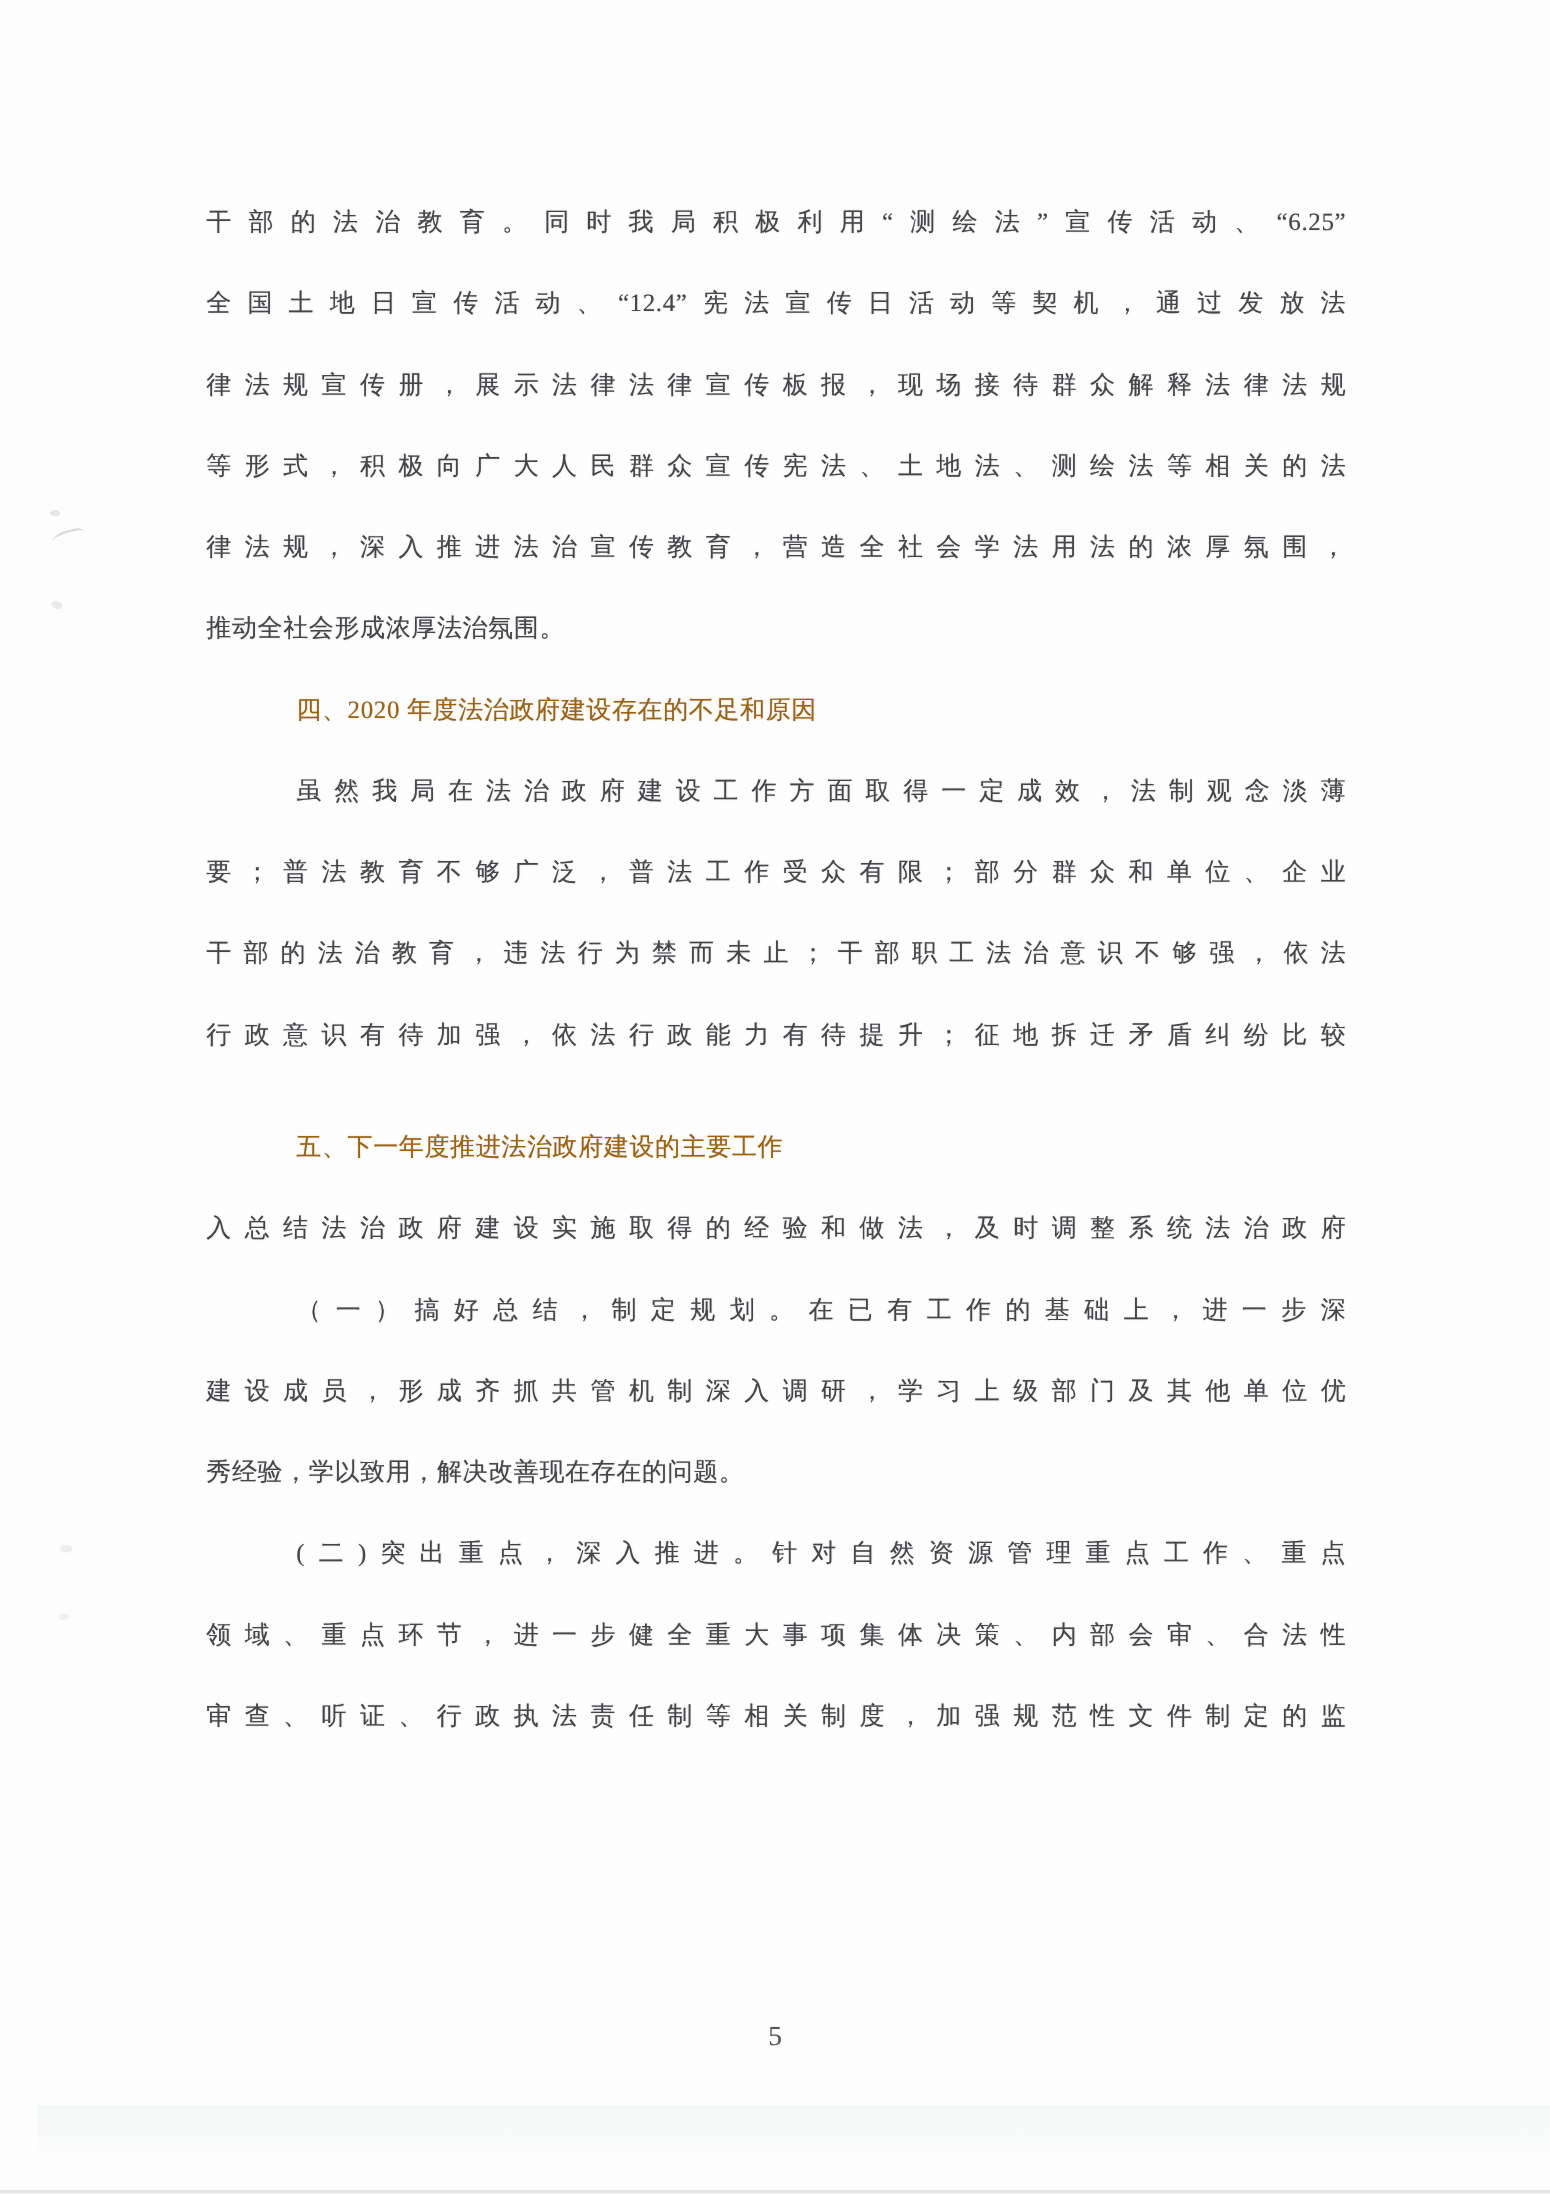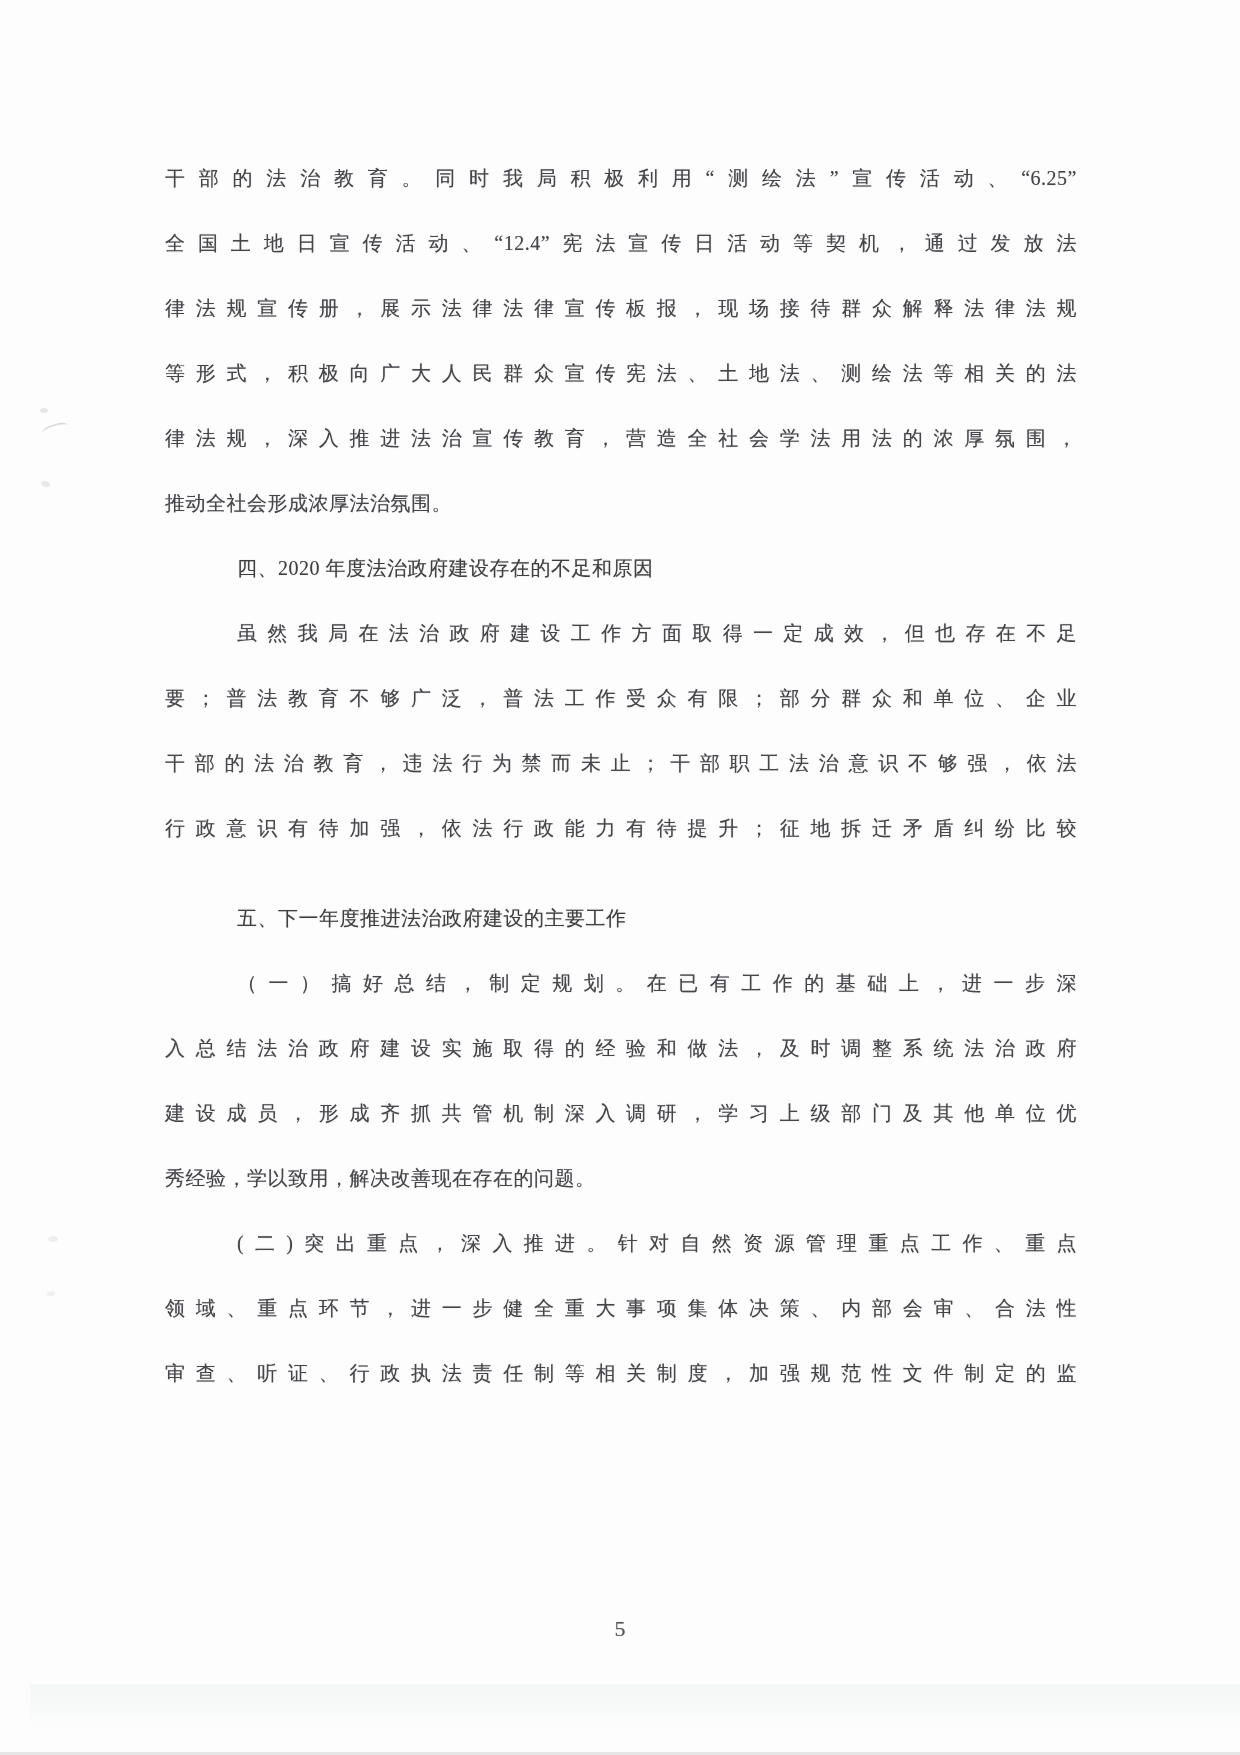--- a/index.html
+++ b/index.html
@@ -34,21 +34,21 @@
     white-space: normal;
     text-align: justify;
     text-align-last: justify;
     -moz-text-align-last: justify;
   }
   .line.indent {
     padding-left: 72px;
     box-sizing: border-box;
   }
   .heading-block .line {
-    color: #404040;
+    color: #a16207;
   }
   .page-number {
     position: absolute;
     left: 0;
     top: 1616px;
     width: 1240px;
     text-align: center;
     font-size: 22px;
     color: #55555b;
     text-shadow: 0 0 1px rgba(90,90,96,0.4);
@@ -91,32 +91,32 @@
         <div class="line fill">全国土地日宣传活动、“12.4”宪法宣传日活动等契机，通过发放法</div>
         <div class="line fill">律法规宣传册，展示法律法律宣传板报，现场接待群众解释法律法规</div>
         <div class="line fill">等形式，积极向广大人民群众宣传宪法、土地法、测绘法等相关的法</div>
         <div class="line fill">律法规，深入推进法治宣传教育，营造全社会学法用法的浓厚氛围，</div>
         <div class="line">推动全社会形成浓厚法治氛围。</div>
       </div>
       <div class="heading-block">
         <div class="line indent">四、2020 年度法治政府建设存在的不足和原因</div>
       </div>
       <div class="paragraph-block">
-        <div class="line fill indent">虽然我局在法治政府建设工作方面取得一定成效，但也存在不足</div>
+        <div class="line fill indent">虽然我局在法治政府建设工作方面取得一定成效，法制观念淡薄</div>
         <div class="line fill">要；普法教育不够广泛，普法工作受众有限；部分群众和单位、企业</div>
         <div class="line fill">干部的法治教育，违法行为禁而未止；干部职工法治意识不够强，依法</div>
         <div class="line fill">行政意识有待加强，依法行政能力有待提升；征地拆迁矛盾纠纷比较</div>
       </div>
       <div style="height: 25px;"></div>
       <div class="heading-block">
         <div class="line indent">五、下一年度推进法治政府建设的主要工作</div>
       </div>
       <div class="paragraph-block">
+        <div class="line fill">入总结法治政府建设实施取得的经验和做法，及时调整系统法治政府</div>
         <div class="line fill indent">（一）搞好总结，制定规划。在已有工作的基础上，进一步深</div>
-        <div class="line fill">入总结法治政府建设实施取得的经验和做法，及时调整系统法治政府</div>
         <div class="line fill">建设成员，形成齐抓共管机制深入调研，学习上级部门及其他单位优</div>
         <div class="line">秀经验，学以致用，解决改善现在存在的问题。</div>
       </div>
       <div class="paragraph-block">
         <div class="line fill indent">(二)突出重点，深入推进。针对自然资源管理重点工作、重点</div>
         <div class="line fill">领域、重点环节，进一步健全重大事项集体决策、内部会审、合法性</div>
         <div class="line fill">审查、听证、行政执法责任制等相关制度，加强规范性文件制定的监</div>
       </div>
     </div>
 

